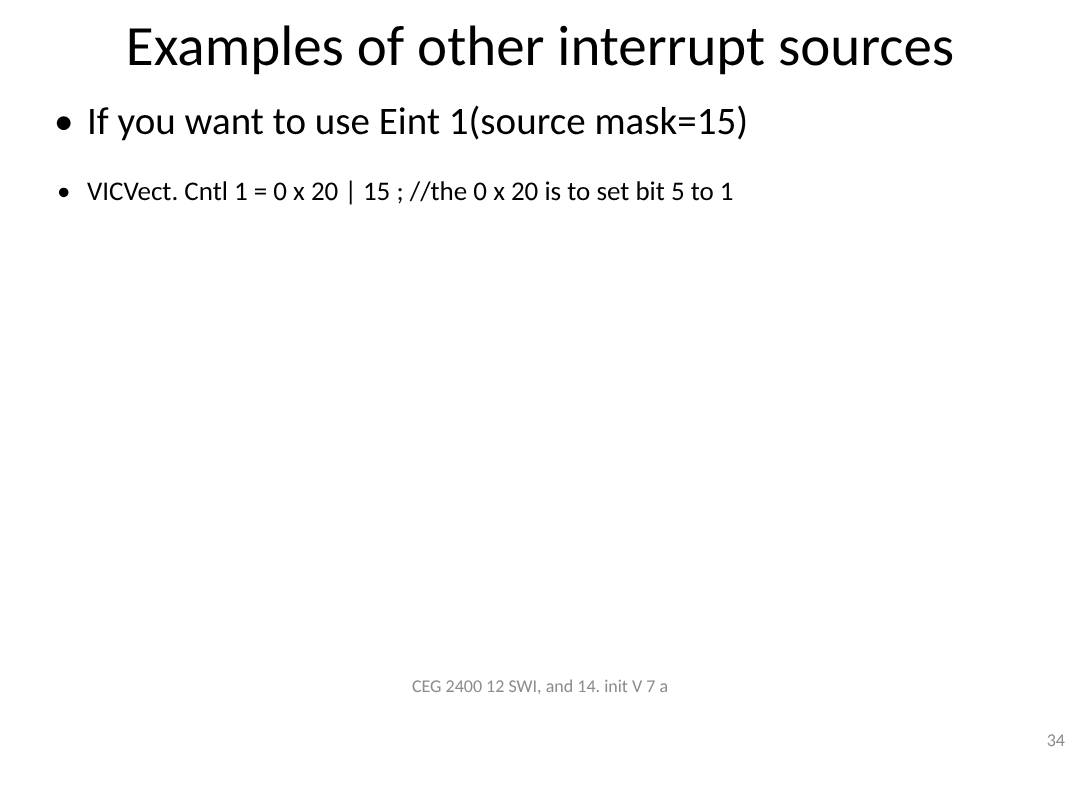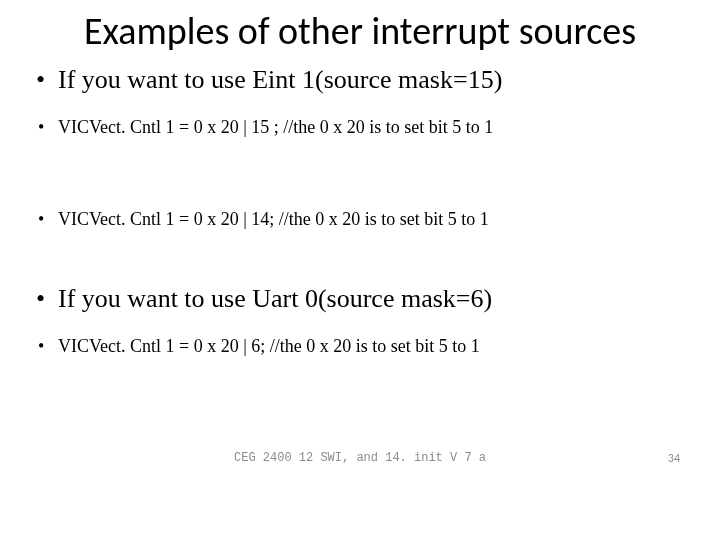--- a/index.html
+++ b/index.html
@@ -20,21 +20,20 @@
   }
   .title {
     text-align: center;
     font-size: 38px;
     line-height: 1.15;
     padding: 10px 40px 0 40px;
     font-weight: 400;
   }
   .body {
     padding: 6px 40px 0 30px;
-    font-family: Liberation Serif, serif;
   }
   ul {
     list-style: none;
     margin: 0;
     padding: 0;
   }
   li.big {
     font-size: 26px;
     line-height: 1.25;
     padding-left: 28px;
@@ -70,48 +69,43 @@
     bottom: 14px;
     left: 0;
     width: 100%;
     font-size: 12px;
     color: #8c8c8c;
   }
   .footer-center {
     position: absolute;
     left: 50%;
     transform: translateX(-50%);
-    font-family: Liberation Mono, monospace;
   }
   .footer-right {
     position: absolute;
-    right: 40px;
+    right: 10px;
+    margin-top: 36px;
   }
 </style>
 </head>
 <body>
 
 <div class="slide">
 
   <div class="title">Examples of other interrupt sources</div>
 
   <div class="body">
     <ul>
       <li class="big">If you want to use Eint 1(source mask=15)</li>
       <li class="small">VICVect. Cntl 1 = 0 x 20 | 15 ; //the 0 x 20 is to set bit 5 to 1</li>
     </ul>
     <div class="gap"></div>
     <ul>
-      <li class="small">VICVect. Cntl 1 = 0 x 20 | 14; //the 0 x 20 is to set bit 5 to 1</li>
     </ul>
     <div class="gap"></div>
-    <ul>
-      <li class="big">If you want to use Uart 0(source mask=6)</li>
-      <li class="small">VICVect. Cntl 1 = 0 x 20 | 6; //the 0 x 20 is to set bit 5 to 1</li>
-    </ul>
   </div>
 
   <div class="footer">
     <span class="footer-center">CEG 2400 12 SWI, and 14. init V 7 a</span>
     <span class="footer-right">34</span>
   </div>
 
 </div>
 
 </body></html>

